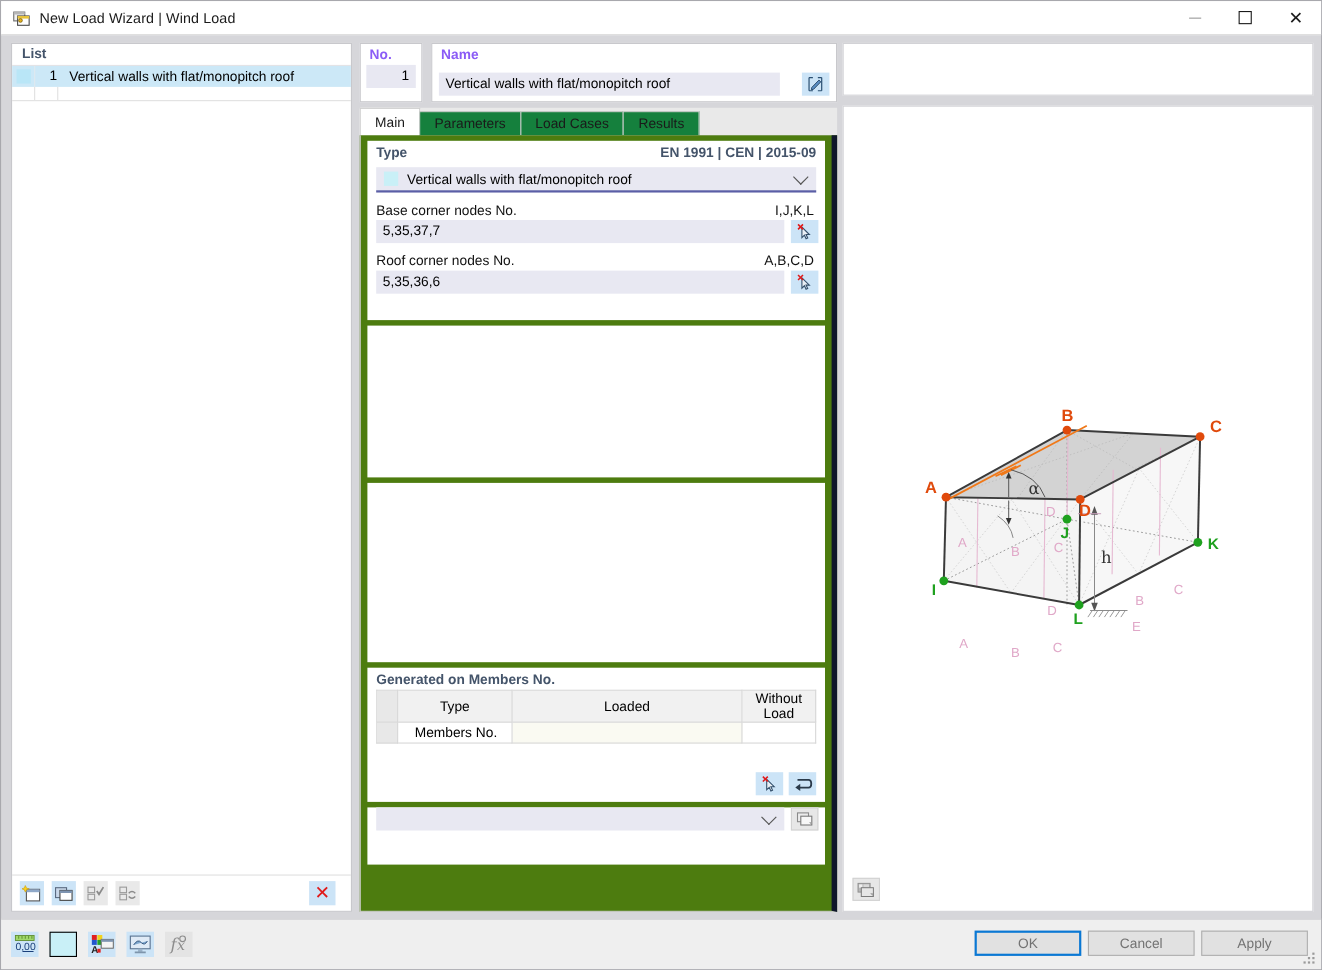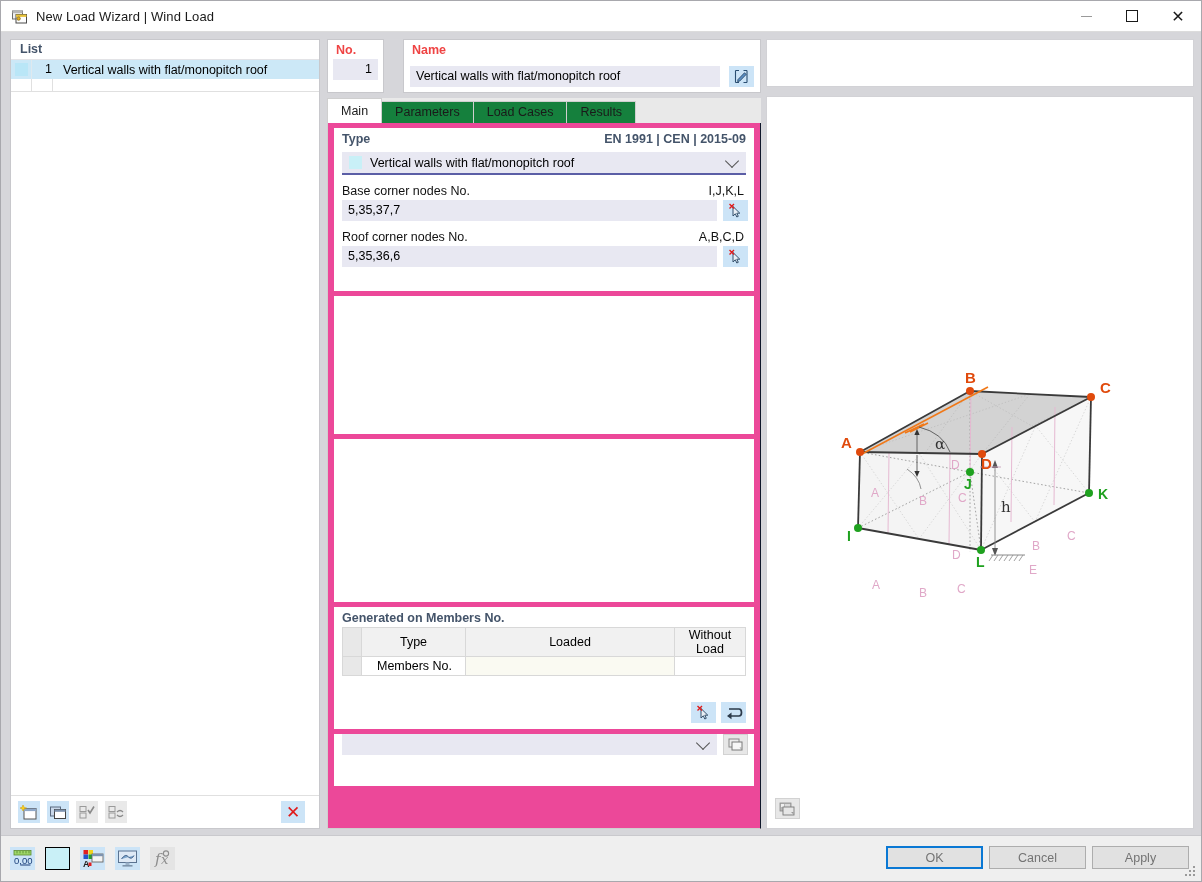--- a/index.html
+++ b/index.html
@@ -139,33 +139,33 @@
     position: absolute; left: 326px; top: 38px;
     width: 434px; height: 54px;
     display: flex;
   }
   .no-box {
     width: 57px; height: 54px;
     background: #fff; border: 1px solid #c8c8cc;
     box-sizing: border-box;
   }
   .field-label {
-    font-weight: bold; color: #ef4444;
+    font-weight: bold; color: #8b5cf6;
     font-size: 12.5px;
     padding: 3px 0 0 8px;
   }
   .no-input {
     margin: 2px 5px 0 5px;
     height: 21px; line-height: 21px;
     background: #e8e8f2;
     text-align: right; padding-right: 6px;
     font-size: 12.5px;
   }
   .name-box {
-    margin-left: 19px;
+    margin-left: 8px;
     flex: 1; height: 54px;
     background: #fff; border: 1px solid #c8c8cc;
     box-sizing: border-box;
     position: relative;
   }
   .name-input {
     position: absolute; left: 6px; top: 26px;
     width: 310px; height: 21px;
     background: #e8e8f2;
     line-height: 21px; padding-left: 6px;
@@ -198,23 +198,23 @@
   .tab.active {
     background: #ffffff;
     border-color: #cfcfcf;
     height: 25px;
     padding-top: 5px;
   }
 
   .mid-body {
     position: absolute; left: 326px; top: 122px;
     width: 434px; height: 706px;
-    background: #ec4899;
+    background: #4d7c0f;
     border-left: 1px solid #cfcfcf;
-    border-right: 1px solid #0f172a;
+    border-right: 5px solid #0f172a;
     border-bottom: 1px solid #cfcfcf;
     box-sizing: border-box;
     padding: 0 6px;
   }
   .card {
     background: #ffffff;
     margin-top: 5px;
     position: relative;
   }
   .card-head {

